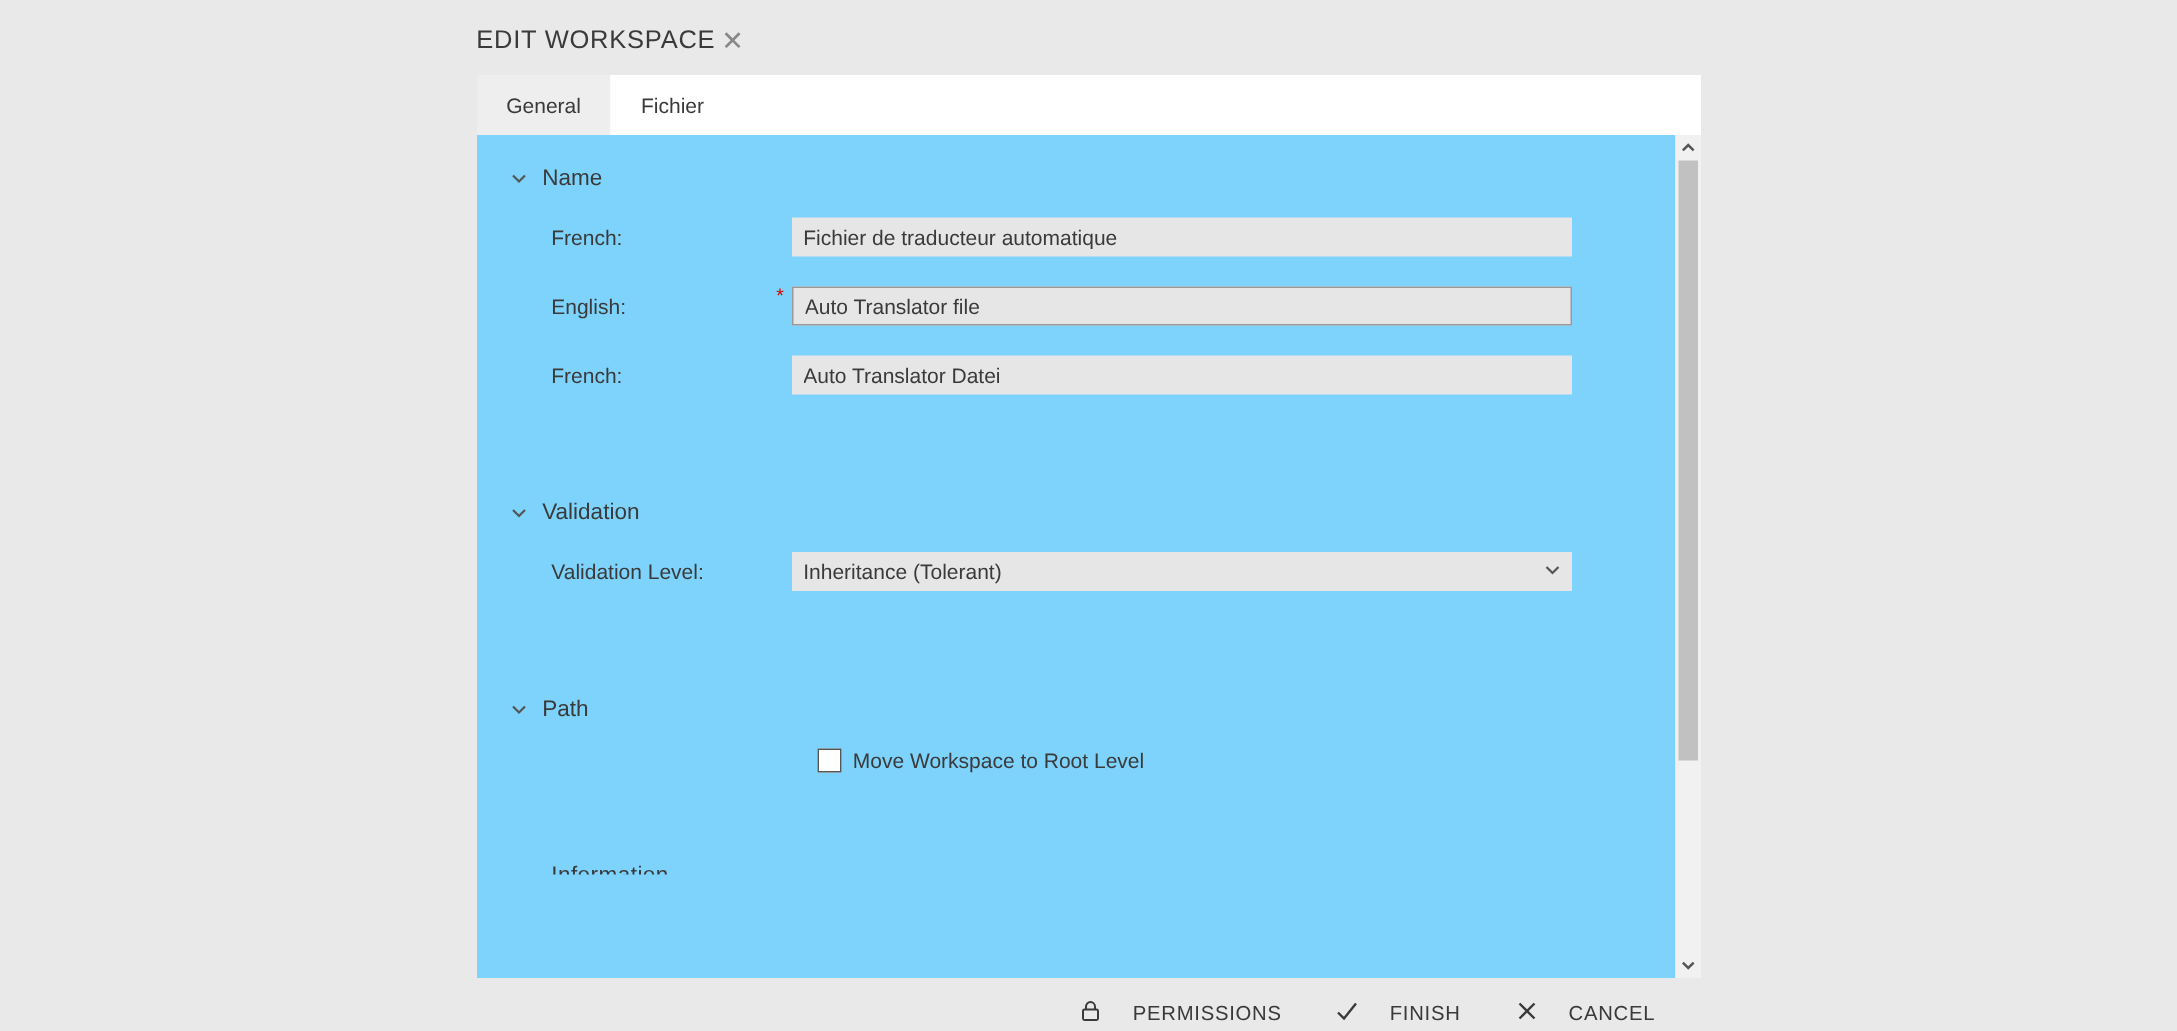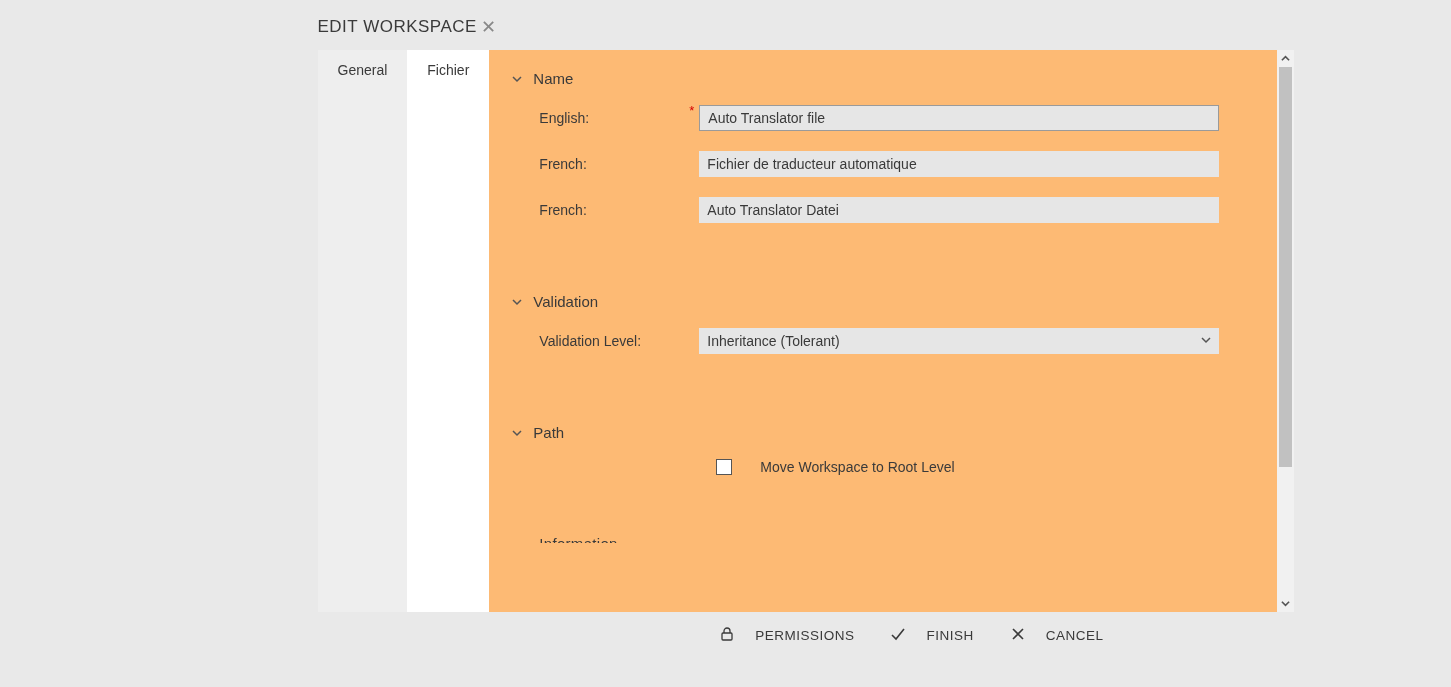--- a/index.html
+++ b/index.html
@@ -11,21 +11,21 @@
     font-size: 14px;
     display: flex;
     justify-content: center;
     align-items: flex-start;
   }
   .dialog {
     width: 816px;
     background: #ffffff;
     margin-top: 0;
     display: flex;
-    flex-direction: row;
+    flex-direction: column;
     position: relative;
   }
   .dialog-header {
     display: flex;
     align-items: center;
     justify-content: flex-start;
     padding: 14px 0 10px 0;
     background: #e9e9e9;
   }
   .dialog-title {
@@ -61,21 +61,21 @@
   }
   .content-wrapper {
     position: relative;
     display: flex;
   }
   .content {
     flex: 1;
     padding: 20px 58px 20px 22px;
     height: 562px;
     overflow-y: hidden;
-    background: #fdba74;
+    background: #7dd3fc;
   }
   .scrollbar {
     width: 17px;
     background: #f1f1f1;
     display: flex;
     flex-direction: column;
     align-items: center;
     justify-content: space-between;
   }
   .scroll-arrow {
@@ -161,21 +161,21 @@
     justify-content: space-between;
     cursor: pointer;
   }
   .select-input .sel-chev {
     font-size: 11px;
     color: #555;
   }
   .checkbox-row {
     display: flex;
     align-items: flex-end;
-    gap: 28px;
+    gap: 8px;
     padding-left: 205px;
     margin-top: 4px;
     margin-bottom: 20px;
   }
   .checkbox {
     width: 16px;
     height: 16px;
     border: 1.5px solid #555;
     background: #fff;
     cursor: pointer;
@@ -242,31 +242,31 @@
         <div class="section-header">
           <span class="chev">
             <svg viewBox="0 0 10 10" width="10" height="10">
                 <path d="M1 3 L5 7 L9 3" fill="none" stroke="#555" stroke-width="1.5"></path>
               </svg>
           </span>
           <span class="label">Name</span>
         </div>
 
         <div class="form-row">
+          <div class="form-label">French:</div>
+          <div class="input-wrap">
+            <input class="text-input" type="text" value="Fichier de traducteur automatique" style="">
+          </div>
+        </div>
+
+        <div class="form-row">
           <div class="form-label">English:</div>
           <div class="input-wrap">
             <span class="req">*</span>
             <input class="text-input focused" type="text" value="Auto Translator file" style="">
-          </div>
-        </div>
-
-        <div class="form-row">
-          <div class="form-label">French:</div>
-          <div class="input-wrap">
-            <input class="text-input" type="text" value="Fichier de traducteur automatique" style="">
           </div>
         </div>
 
         <div class="form-row">
           <div class="form-label">French:</div>
           <div class="input-wrap">
             <input class="text-input" type="text" value="Auto Translator Datei" style="">
           </div>
         </div>
 

